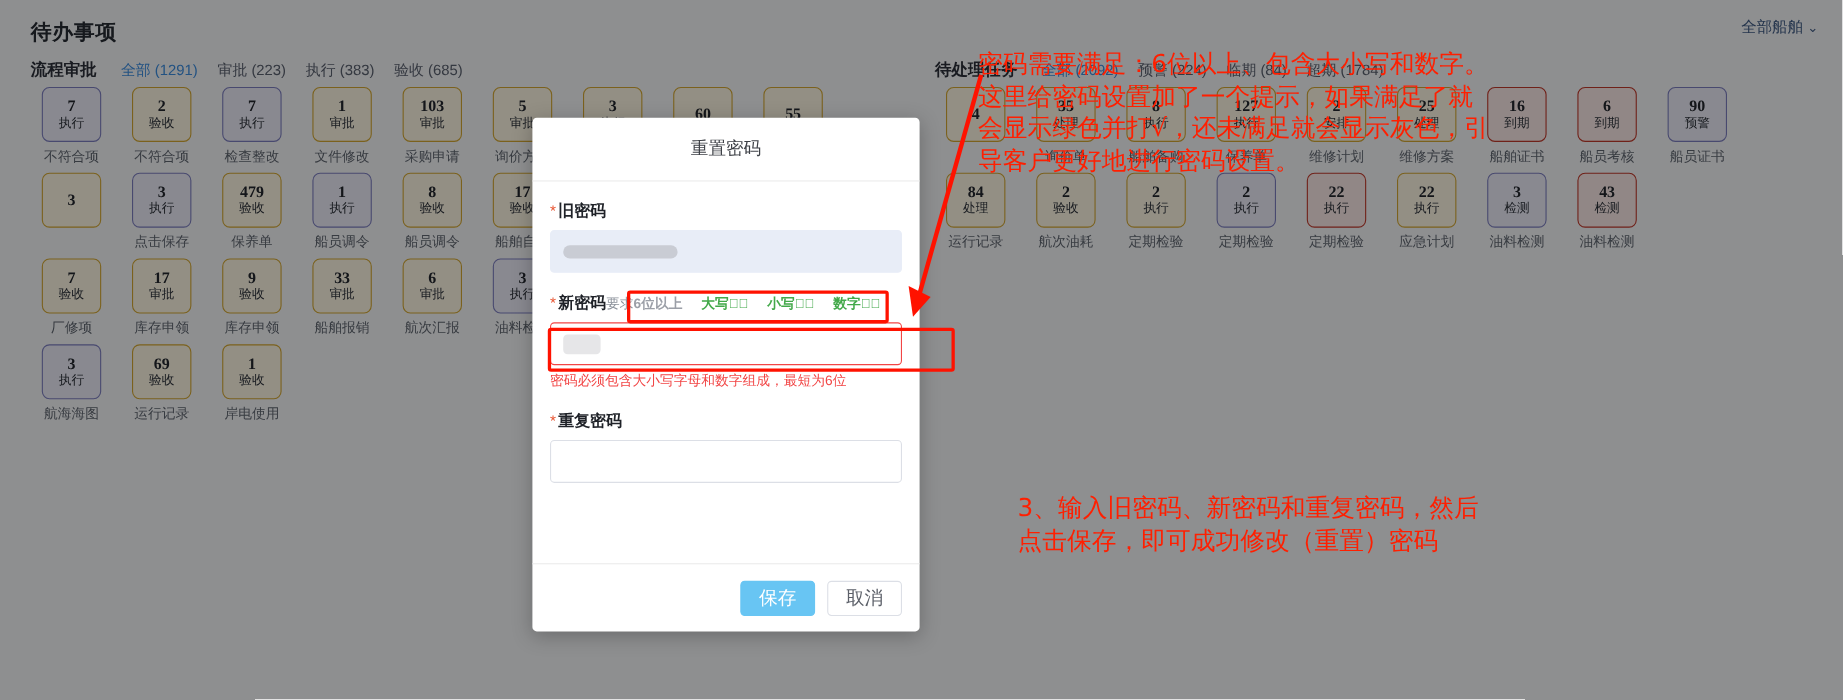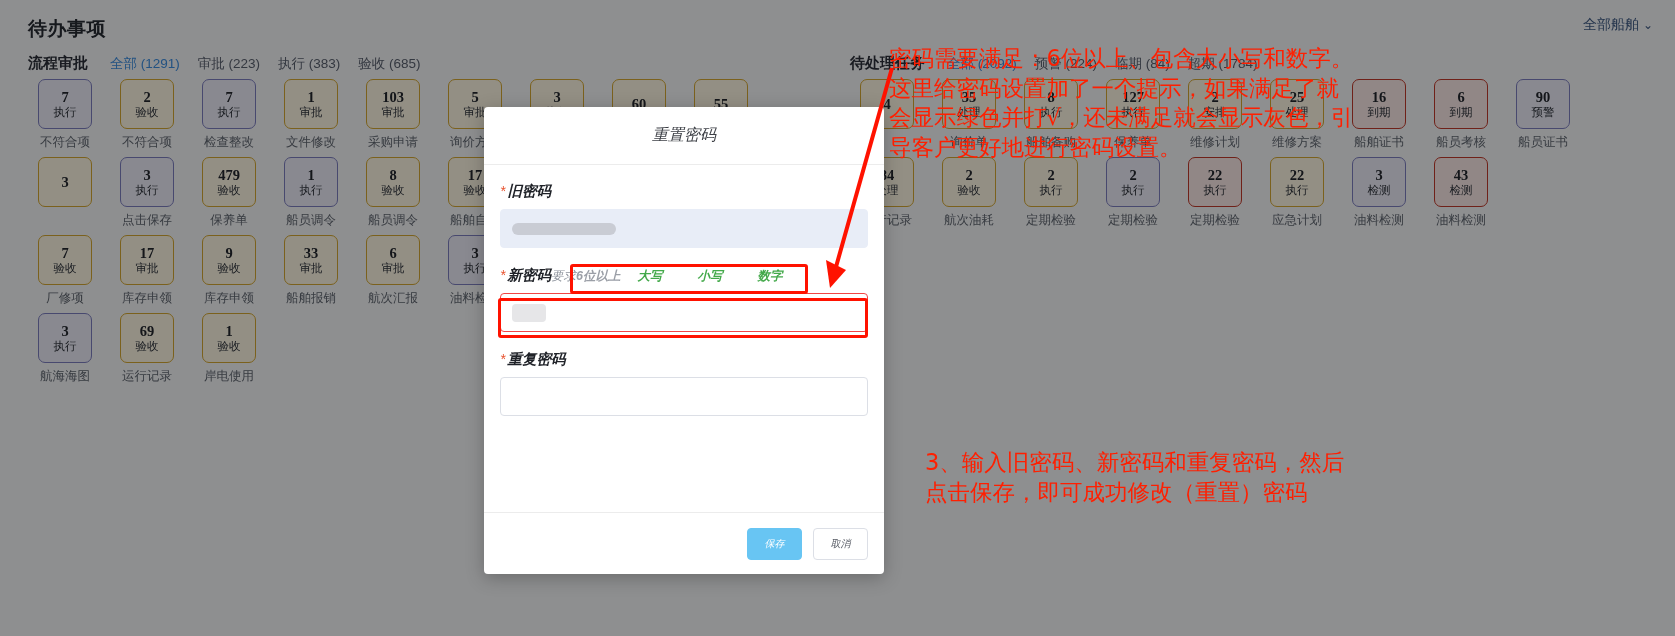--- a/index.html
+++ b/index.html
@@ -47,23 +47,23 @@
   }
   .badge .num { font-size: 14.5px; font-weight: bold; color:#23272e; font-family:"Liberation Serif", serif;}
   .badge .st  { font-size: 11.5px; color:#2d323a; }
   .badge.purple { border-color:#7d7fc0; background:#ececf8; }
   .badge.red { border-color:#c0392b; background:#fae9e7; }
   .cap { font-size: 12.5px; color:#606771; margin-top: 5px; white-space:nowrap; }
 
   
   .overlay { position:absolute; inset:0; background: rgba(0,0,0,0.42); }
   .modal {
-    position:absolute; left:484px; top:107px; width:400px; height:467px;
+    position:absolute; left:484px; top:107px; width:352px; height:467px;
     background:#fff; border-radius:4px; box-shadow:0 4px 18px rgba(0,0,0,.25);
-    display:flex; flex-direction:column;font-style:italic;
+    display:flex; flex-direction:column;
   }
   .modal-head {
     height:58px; display:flex; align-items:center; justify-content:center;
     border-bottom:1px solid #ececec; font-size:16px; color:#3c3f45;
   }
   .modal-body { flex:1; padding: 17px 16px 0 16px; position:relative; }
   .field-label { font-size:14.5px; font-weight:bold; color:#1f2228; margin-bottom:8px; display:flex; align-items:baseline;}
   .req { color:#e8522f; margin-right:2px; font-weight:normal; font-size:14px; }
   .inp {
     width:100%; height:39px; border:1px solid #dcdfe6; border-radius:4px;
@@ -78,21 +78,21 @@
   .hintline { display:flex; align-items:center; gap:3px; margin-left:0px; }
   .req-label { font-size:12.5px; color:#8d939c; font-weight:normal; }
   .chip { font-size:12.5px; color:#9b9fa7; margin-right:14px; }
   .chip.ok { color:#43a94a; }
   .chip.ok .ck { font-size:12px; }
   .err-msg { color:#f24545; font-size:12.5px; margin-top:6px; }
   .modal-foot {
     height:62px; border-top:1px solid #ececec; display:flex; align-items:center;
     justify-content:flex-end; gap:11px; padding-right:16px;
   }
-  .btn { height:32px; min-width:55px; border-radius:4px; font-size:10px; display:flex;
+  .btn { height:32px; min-width:55px; border-radius:4px; font-size:17px; display:flex;
          align-items:center; justify-content:center; padding:0 16px; cursor:pointer;}
   .btn.primary { background:#68c5f3; color:#fff; border:1px solid #68c5f3;}
   .btn.plain { background:#fff; color:#5c6069; border:1px solid #dcdfe6;}
 
   
   .anno {
     position:absolute; color:#ff1f00; font-size:22.5px; line-height:1.32;
     font-family:"DejaVu Sans","Liberation Sans",sans-serif; font-weight:400;
     white-space:pre-wrap; pointer-events:none;
   }
@@ -506,20 +506,21 @@
           <span class="hintline" id="pwd-rules">
               <span class="chip">6位以上</span>
               <span class="chip ok">大写<span class="ck">✓⃝</span></span>
               <span class="chip ok">小写<span class="ck">✓⃝</span></span>
               <span class="chip ok">数字<span class="ck">✓⃝</span></span>
             </span>
         </div>
         <div class="inp err">
           <div class="mask w2"></div>
         </div>
+        <div class="err-msg">密码必须包含大小写字母和数字组成，最短为6位</div>
       </div>
 
       <div class="field">
         <div class="field-label">
           <span class="req">*</span>
           <span>重复密码</span>
         </div>
         <div class="inp"></div>
       </div>
 

